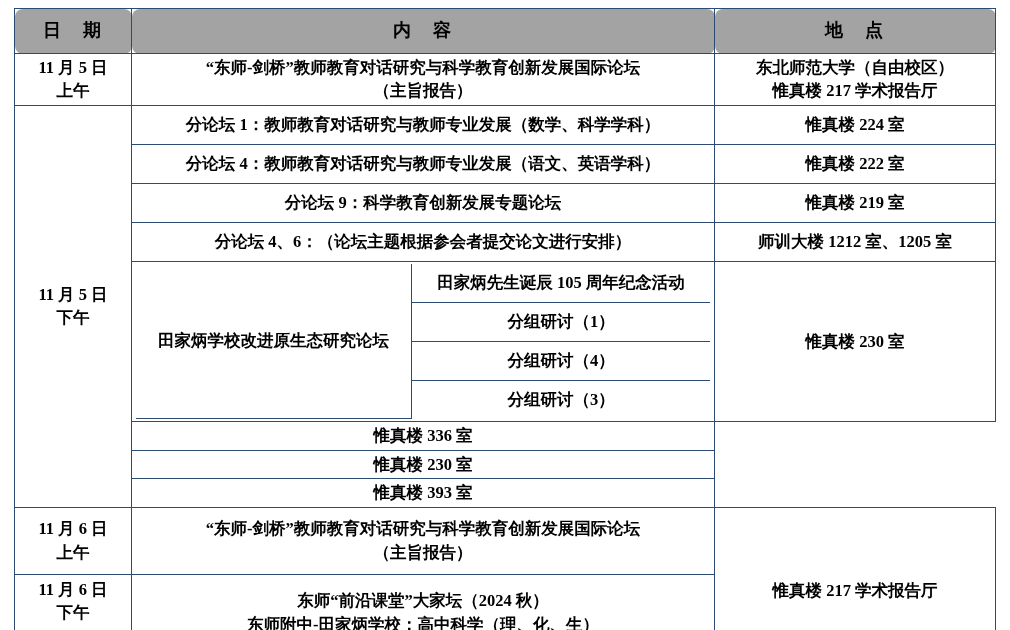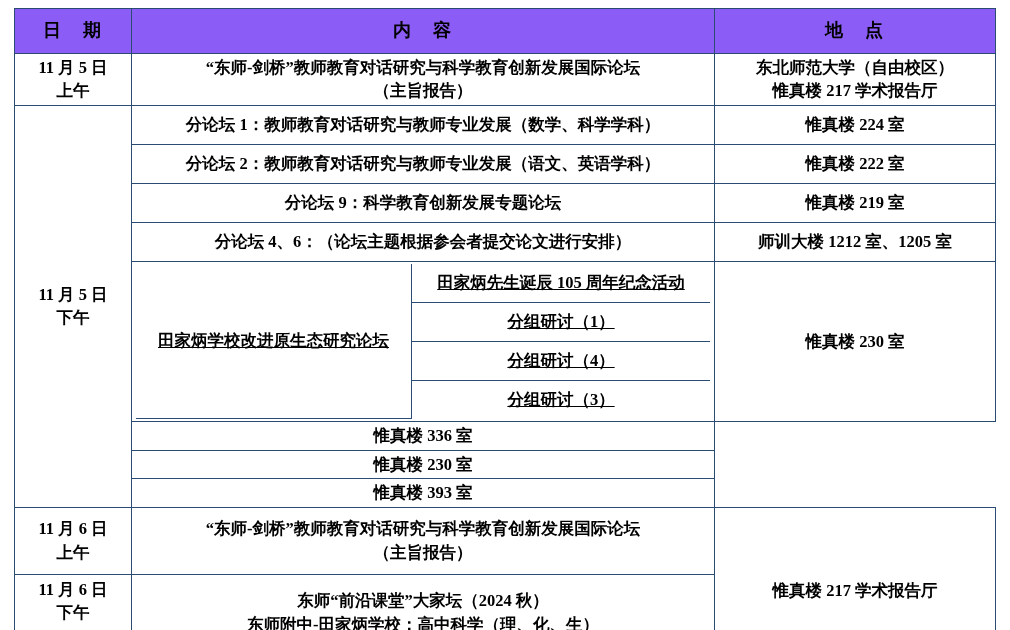--- a/index.html
+++ b/index.html
@@ -27,41 +27,41 @@
     border: 1px solid #2a4c73;
     padding: 2px 4px;
     text-align: center;
     vertical-align: middle;
     font-size: 16.5px;
     line-height: 1.42;
     font-weight: bold;
     font-family: "Liberation Serif", "DejaVu Serif", serif;
   }
   table.schedule thead th {
-    background: #8b5cf6;
+    background: #a3a3a3;
     height: 40px;
     font-size: 18px;
     letter-spacing: 2px;
+    border-radius: 8px;
   }
   .col-date { width: 108px; }
   .col-place { width: 272px; }
   .cell-multi { white-space: pre-line; margin-left: 33px; }
   .inner-table {
     border-collapse: collapse;
     width: 100%;
   }
   .inner-table td {
     border: 1px solid #2a4c73;
     font-size: 16.5px;
     line-height: 1.42;
     padding: 2px 4px;
     text-align: center;
     vertical-align: middle;
     font-weight: bold;
-    text-decoration: underline;
   }
   td.nopad { padding: 0; }
   .h-row { height: 34px; }
 </style>
 </head>
 <body>
 
 <div id="schedule-wrap">
   <table class="schedule">
     <thead>
@@ -82,21 +82,21 @@
 惟真楼 217 学术报告厅</td>
       </tr>
 
       <tr>
         <td class="col-date cell-multi" rowspan="8">11 月 5 日
 下午</td>
         <td class="h-row">分论坛 1：教师教育对话研究与教师专业发展（数学、科学学科）</td>
         <td class="col-place">惟真楼 224 室</td>
       </tr>
       <tr>
-        <td class="h-row">分论坛 2：教师教育对话研究与教师专业发展（语文、英语学科）</td>
+        <td class="h-row">分论坛 4：教师教育对话研究与教师专业发展（语文、英语学科）</td>
         <td class="col-place">惟真楼 222 室</td>
       </tr>
       <tr>
         <td class="h-row">分论坛 9：科学教育创新发展专题论坛</td>
         <td class="col-place">惟真楼 219 室</td>
       </tr>
       <tr>
         <td class="h-row">分论坛 4、6：（论坛主题根据参会者提交论文进行安排）</td>
         <td class="col-place">师训大楼 1212 室、1205 室</td>
       </tr>

